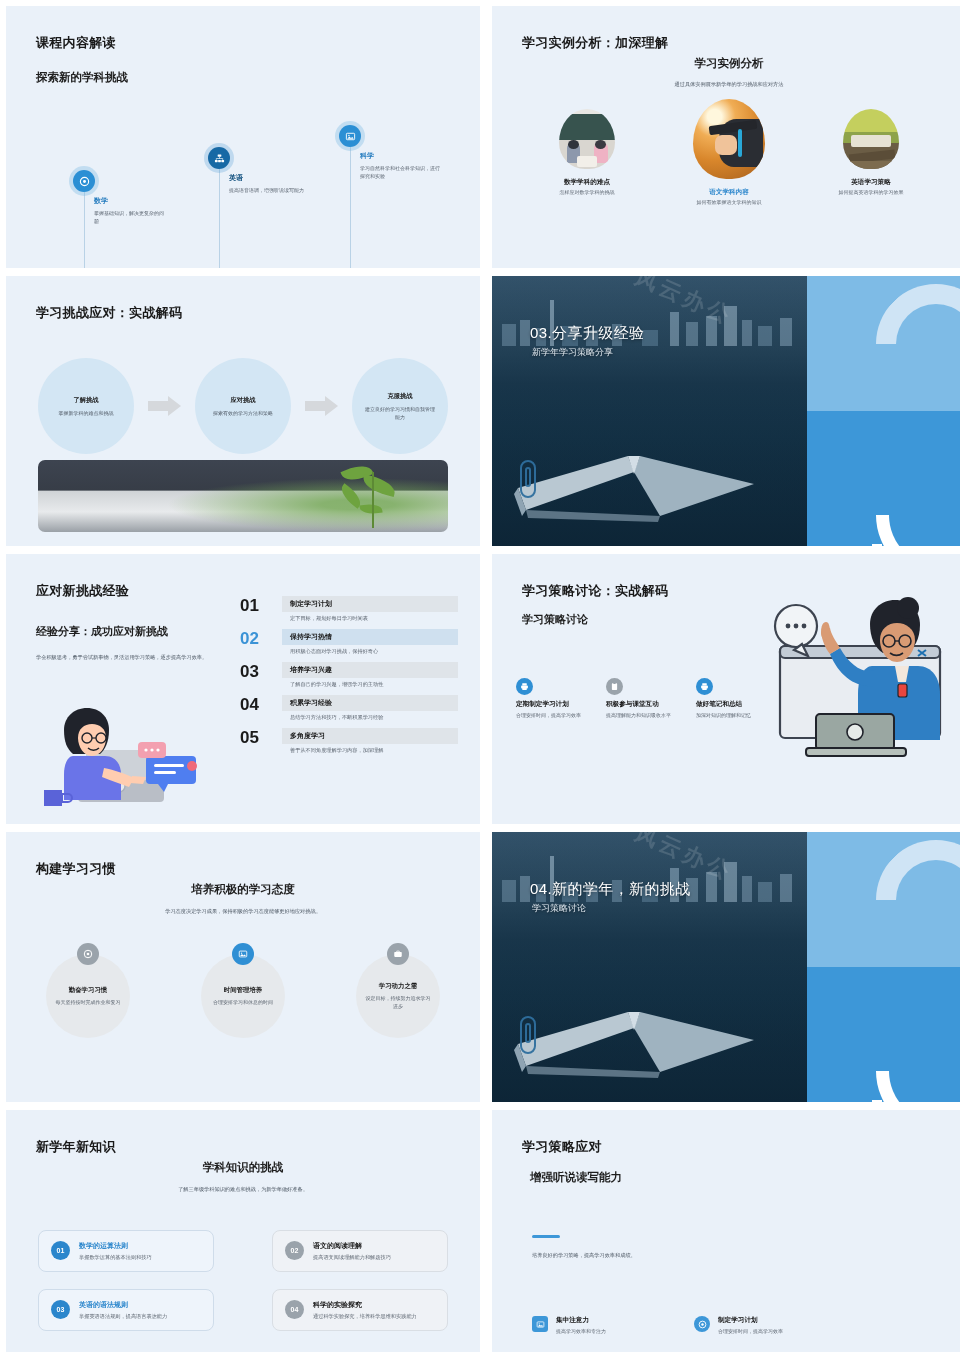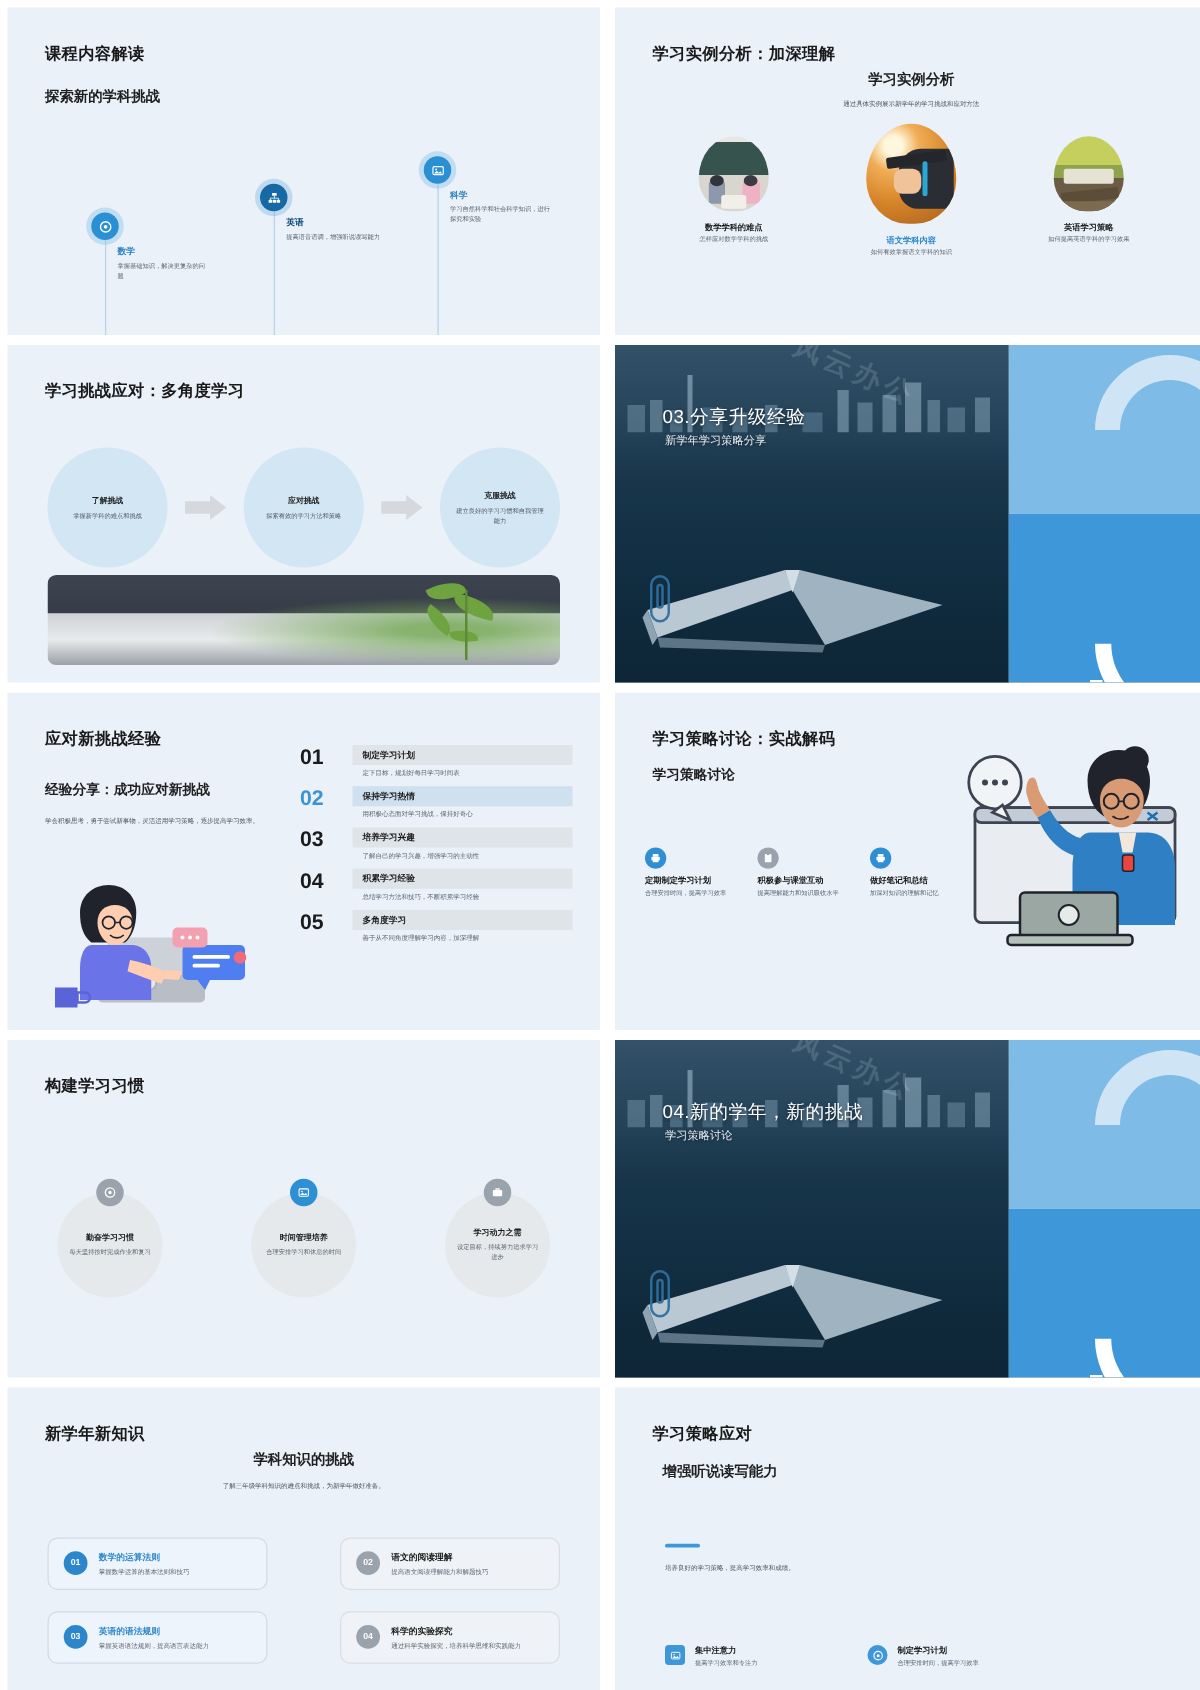--- a/index.html
+++ b/index.html
@@ -260,21 +260,21 @@
         </div>
         <div class="cap-t" style="margin-top:9px;">英语学习策略</div>
         <div class="cap-d" style="width:78px;">如何提高英语学科的学习效果</div>
       </div>
 
     </div>
   </div>
 
   <div class="slide">
     <div class="hdr-pad">
-      <div class="s-title">学习挑战应对：多角度学习</div>
+      <div class="s-title">学习挑战应对：实战解码</div>
     </div>
 
     <div style="position:absolute; left:32px; right:32px; top:82px; display:flex; align-items:center; justify-content:space-between;">
       <div class="pcircle">
         <div class="pc-t">了解挑战</div>
         <div class="pc-d">掌握新学科的难点和挑战</div>
       </div>
       <div class="arrowx"></div>
       <div class="pcircle">
         <div class="pc-t">应对挑战</div>
@@ -476,20 +476,24 @@
         <div class="st-t">做好笔记和总结</div>
         <div class="st-d">加深对知识的理解和记忆</div>
       </div>
     </div>
   </div>
 
   <div class="slide">
     <div class="hdr-pad">
       <div class="s-title">构建学习习惯</div>
     </div>
+    <div style="position:absolute; left:0; right:0; top:50px; text-align:center;">
+      <div class="s-sub">培养积极的学习态度</div>
+      <div class="tiny" style="margin-top:10px; font-size:5.2px;">学习态度决定学习成果，保持积极的学习态度能够更好地应对挑战。</div>
+    </div>
 
     <div style="position:absolute; left:40px; right:40px; top:122px; display:flex; justify-content:space-between;">
       <div style="position:relative;">
         <div class="hbadge" style="background:#9aa3ab;">
           <svg width="10" height="10" viewBox="0 0 24 24" fill="#fff">
               <circle cx="12" cy="12" r="9" fill="none" stroke="#fff" stroke-width="2.4"></circle>
               <circle cx="12" cy="12" r="3.2"></circle>
             </svg>
         </div>
         <div class="hcircle">

